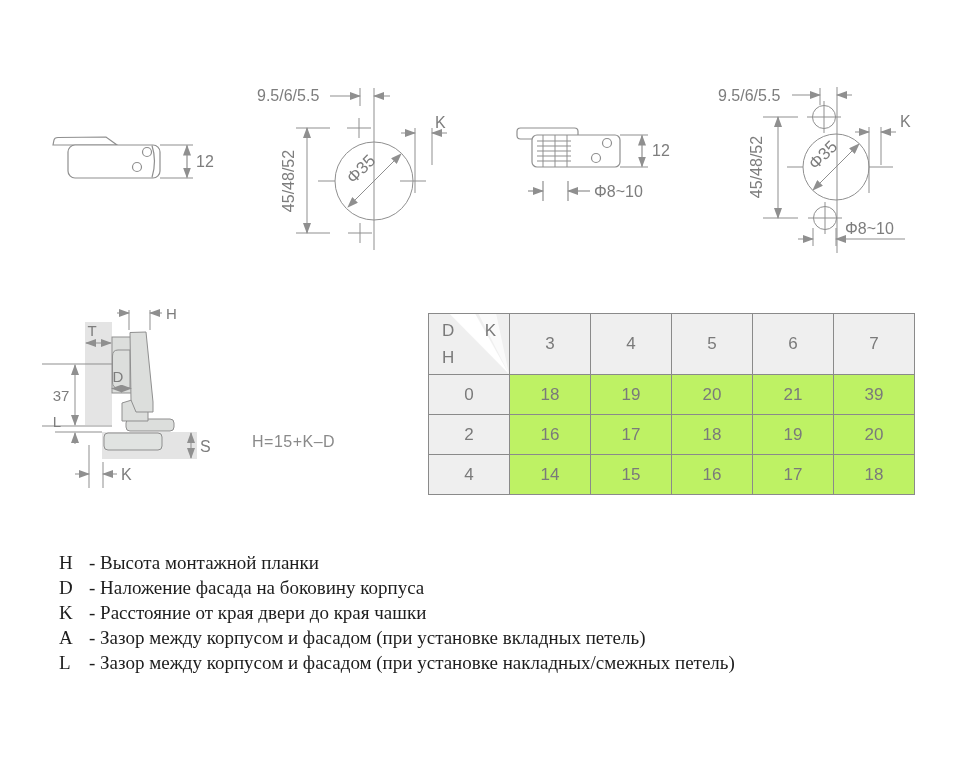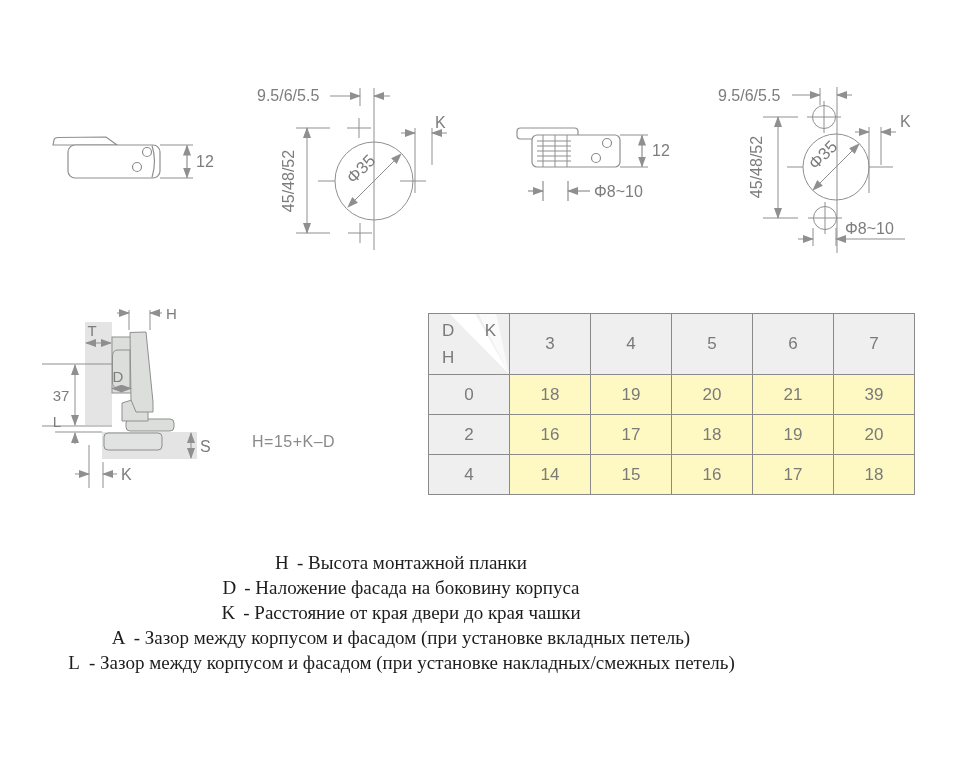--- a/index.html
+++ b/index.html
@@ -17,39 +17,39 @@
     position:absolute;left:428px;top:313px;
     border-collapse:collapse;table-layout:fixed;
     font-size:17px;color:#7a7a7a;
   }
   .spec-table td{
     border:1px solid #8a8a8a;text-align:center;vertical-align:middle;
     width:80px;padding:0;
   }
   .spec-table .hdr{background:#efefef;height:60px;}
   .spec-table .rowhdr{background:#efefef;}
-  .spec-table .datarow td{height:39px;background:#fef9c3;}
+  .spec-table .datarow td{height:39px;background:#bef264;}
   .spec-table .datarow td.rowhdr{background:#efefef;}
   .corner-cell{position:relative;overflow:hidden;}
   .corner-wedge{position:absolute;left:0;top:0;width:100%;height:100%;}
   .corner-d{position:absolute;left:13px;top:7px;}
   .corner-k{position:absolute;right:13px;top:7px;}
   .corner-h{position:absolute;left:13px;bottom:6px;}
   
   .formula{
     position:absolute;left:252px;top:433px;
     font-size:16px;color:#8a8a8a;letter-spacing:0.5px;
   }
   
   .legend{
     position:absolute;left:56px;top:550px;
     font-family:"Liberation Serif", serif;
     font-size:19px;color:#1d1d1d;
   }
-  .legend-row{height:25px;line-height:25px;white-space:nowrap;text-align:center;}
+  .legend-row{height:25px;line-height:25px;white-space:nowrap;}
   .legend-letter{display:inline-block;width:30px;padding-left:3px;}
 </style>
 </head>
 <body>
 
 <svg width="0" height="0" class="abs" aria-hidden="true">
   <defs>
     <marker id="ah" markerWidth="11" markerHeight="8" refX="10" refY="4" orient="auto-start-reverse" markerUnits="userSpaceOnUse">
       <path d="M0,0 L11,4 L0,8 Z" fill="#8f8f8f"></path>
     </marker>

